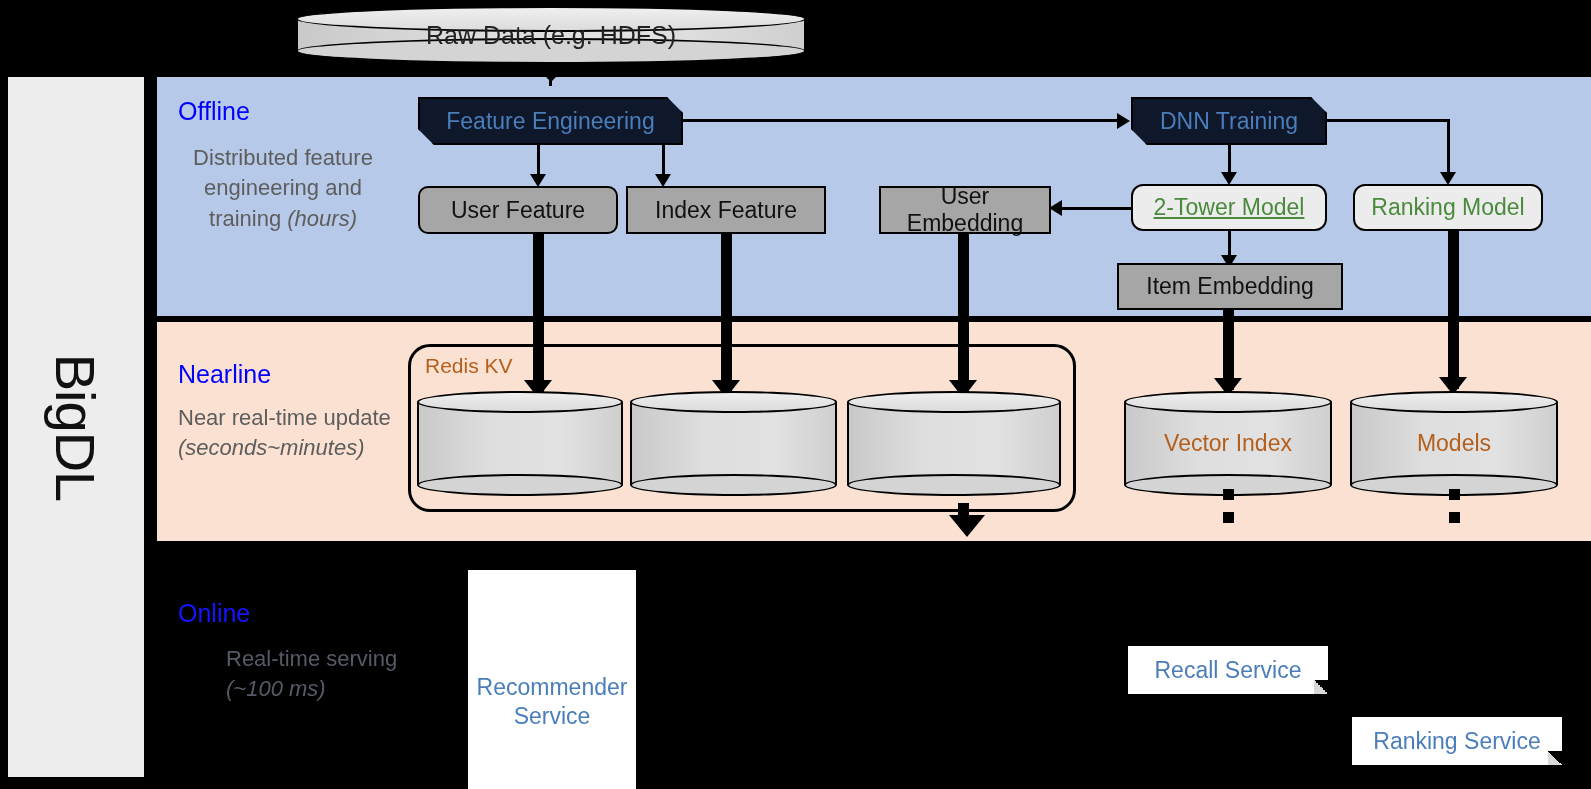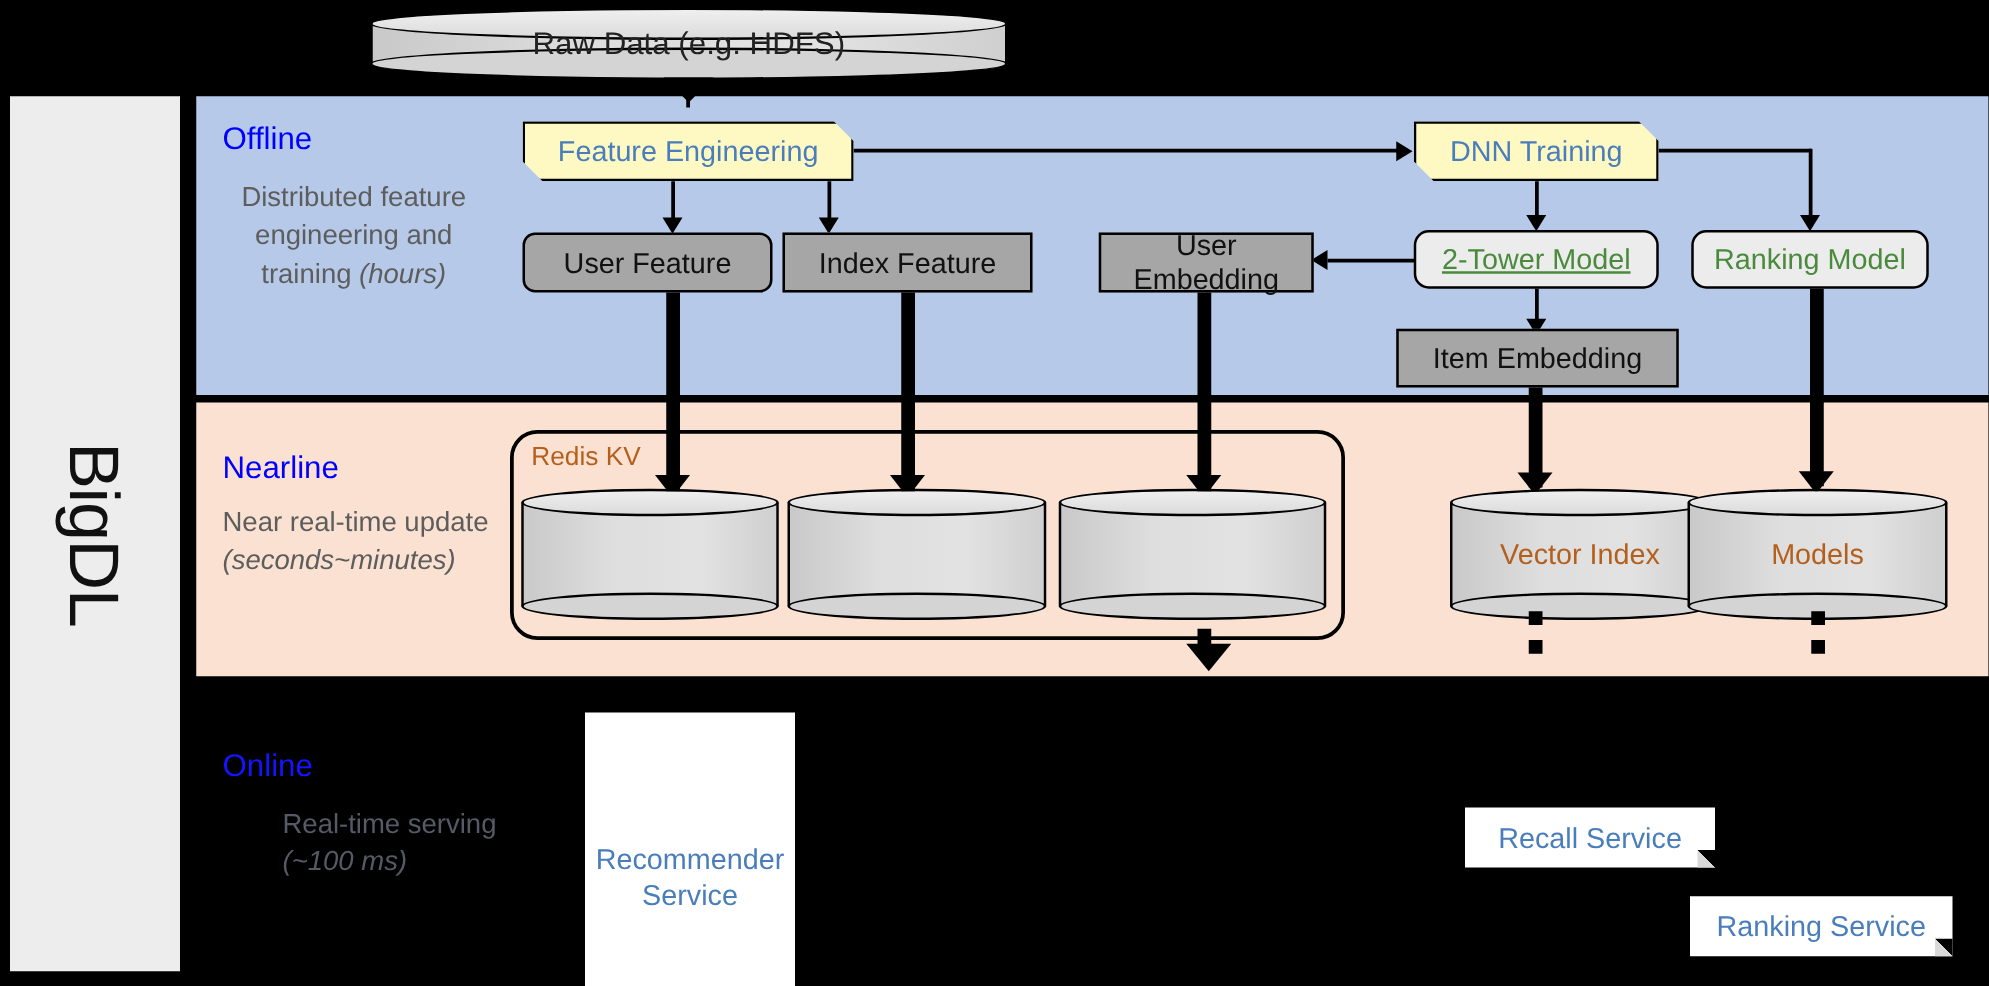--- a/index.html
+++ b/index.html
@@ -24,21 +24,21 @@
   .band-desc{position:absolute;font-size:22px;color:#5d5d5d;line-height:1.38;
     font-family:"Liberation Sans",sans-serif;width:210px;}
   .band-desc .it{font-style:italic;}
 
   
   .node{position:absolute;display:flex;align-items:center;justify-content:center;
     text-align:center;box-sizing:border-box;font-family:"Liberation Sans",sans-serif;}
 
   .grey-box{background:#a6a6a6;border:2px solid #000;color:#111;font-size:23px;}
 
-  .card{background:#fef9c3;border:2px solid #000;color:#4a7ebb;font-size:23px;}
+  .card{background:#0f172a;border:2px solid #000;color:#4a7ebb;font-size:23px;}
   .card-cut{clip-path:polygon(0 0, calc(100% - 16px) 0, 100% 16px, 100% 100%, 16px 100%, 0 calc(100% - 16px));}
 
   .round-box{background:#ececec;border:2.5px solid #000;border-radius:12px;color:#4a8a3c;font-size:23px;}
 
   
   .doc{position:absolute;background:#fff;box-sizing:border-box;}
   .doc .doc-txt{position:absolute;inset:0;display:flex;align-items:center;justify-content:center;
     text-align:center;color:#4a7ebb;font-size:23px;line-height:1.25;
     font-family:"Liberation Sans",sans-serif;}
   .doc .fold{position:absolute;right:0;bottom:0;width:14px;height:14px;
@@ -201,21 +201,21 @@
     <div class="body"></div>
     <div class="top"></div>
     <div class="bot"></div>
   </div>
   <div class="cyl" style="left:847px;top:391px;width:214px;height:105px;">
     <div class="body"></div>
     <div class="top"></div>
     <div class="bot"></div>
   </div>
 
-  <div class="cyl" style="left:1160px;top:391px;width:208px;height:105px;">
+  <div class="cyl" style="left:1124px;top:391px;width:208px;height:105px;">
     <div class="body"></div>
     <div class="top"></div>
     <div class="bot"></div>
     <div class="lbl">Vector Index</div>
   </div>
   <div class="cyl" style="left:1350px;top:391px;width:208px;height:105px;">
     <div class="body"></div>
     <div class="top"></div>
     <div class="bot"></div>
     <div class="lbl">Models</div>
@@ -229,21 +229,21 @@
 
   <div class="stub" style="left:1449px;top:489px;"></div>
   <div class="stub" style="left:1449px;top:512px;"></div>
 
   <div class="doc doc-big" style="left:468px;top:570px;width:168px;height:264px;text-decoration:underline;">
     <div class="doc-txt">Recommender Service</div>
     <div class="fold"></div>
   </div>
 
 
-  <div class="doc" style="left:1128px;top:646px;width:200px;height:48px;margin-left:44px;">
+  <div class="doc" style="left:1128px;top:646px;width:200px;height:48px;">
     <div class="doc-txt">Recall Service</div>
     <div class="fold"></div>
   </div>
 
   <div class="doc" style="left:1352px;top:717px;width:210px;height:48px;">
     <div class="doc-txt">Ranking Service</div>
     <div class="fold"></div>
   </div>
 
 </div>

